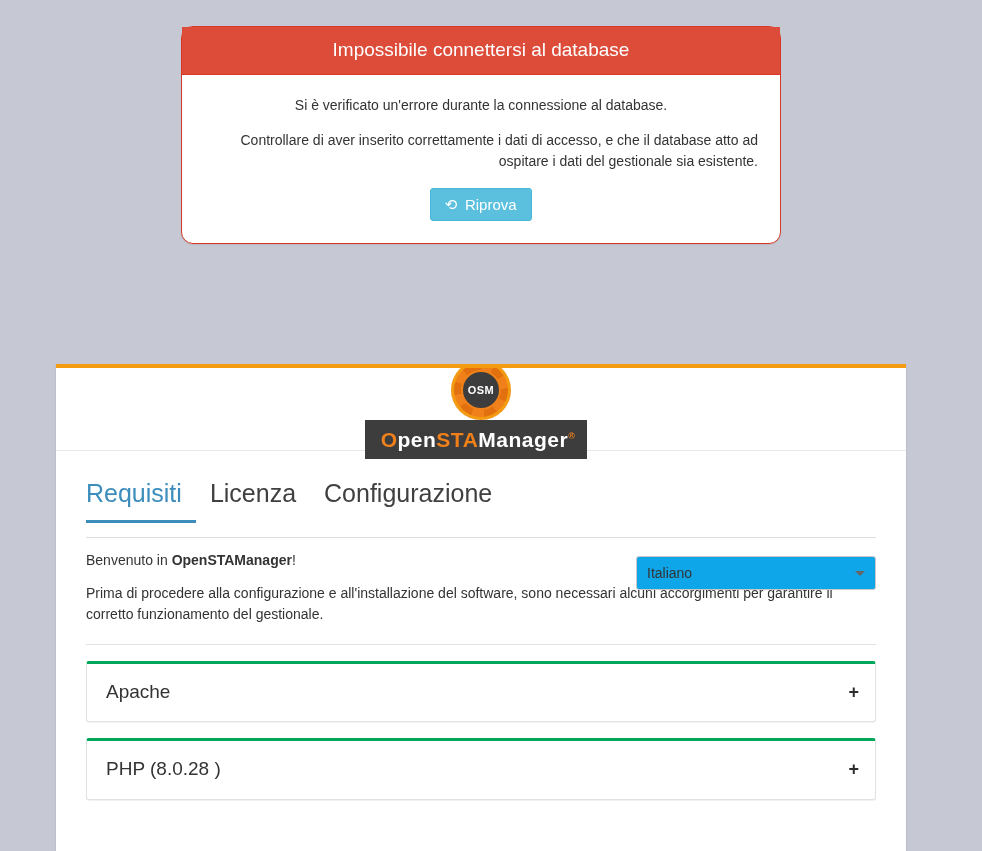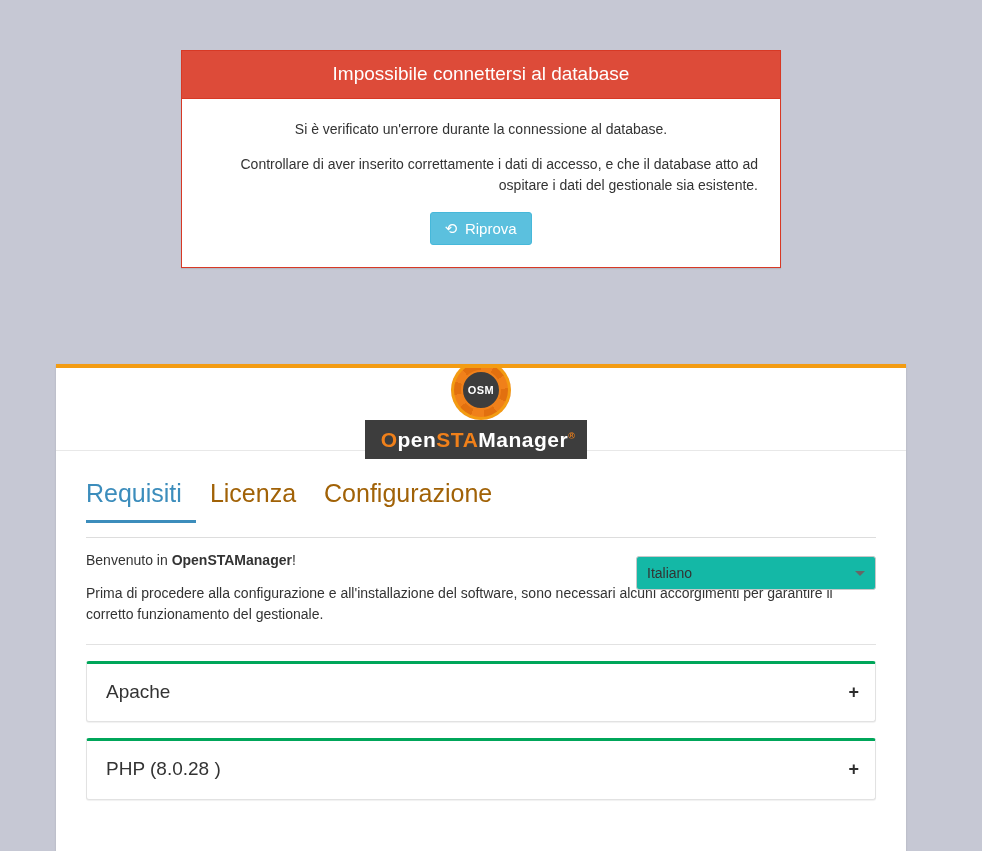--- a/index.html
+++ b/index.html
@@ -8,25 +8,25 @@
     width: 982px; height: 851px;
     background: #c6c8d4;
     font-family: "Liberation Sans", sans-serif;
     overflow: hidden;
   }
 
   
   #error-panel {
     position: absolute;
     left: 181px;
-    top: 50px;
+    top: 26px;
     width: 600px;
     background: #ffffff;
     border: 1px solid #d73925;
-    border-radius: 0;
+    border-radius: 12px;
     box-shadow: 0 1px 1px rgba(0,0,0,0.08);
   }
   #error-header {
     background: #dd4b39;
     color: #ffffff;
     border-bottom: 1px solid #d73925;
     padding: 12px 10px;
     text-align: center;
     font-size: 19px;
     font-weight: 400;
@@ -139,39 +139,39 @@
     padding: 22px 30px 0 30px;
     height: 86px;
   }
   #tabs {
     display: flex;
     align-items: flex-end;
     gap: 0;
   }
   .tab {
     font-size: 25px;
-    color: #a16207;
+    color: #404040;
     padding: 6px 14px 12px 14px;
     cursor: pointer;
     border-bottom: 3px solid transparent;
     white-space: nowrap;
     font-weight: 400;
   }
   .tab:first-child { padding-left: 0; }
   .tab.active {
     color: #3c8dbc;
     border-bottom: 3px solid #3c8dbc;
   }
   #lang-select {
     position: absolute;
     right: 30px;
     top: 105px;
     width: 240px;
     height: 34px;
-    background: #14b8a6;
+    background: #0ea5e9;
     border: 1px solid #c8c8c8;
     border-radius: 3px;
     display: flex;
     align-items: center;
     padding: 0 10px;
     font-size: 14px;
     color: #333333;
     cursor: pointer;
   }
   #lang-select .caret {

